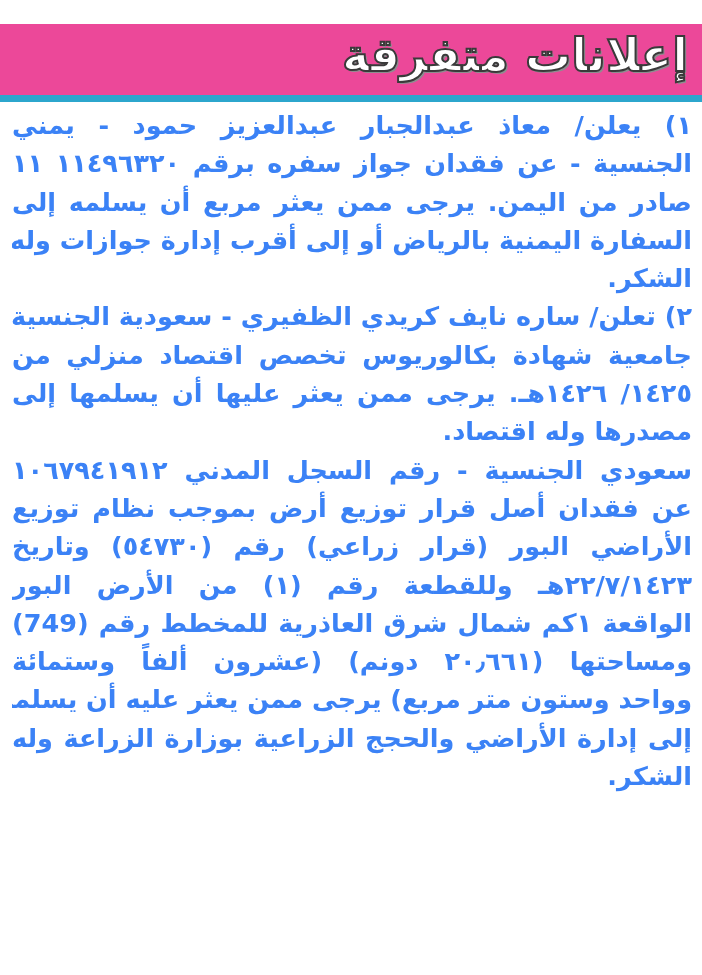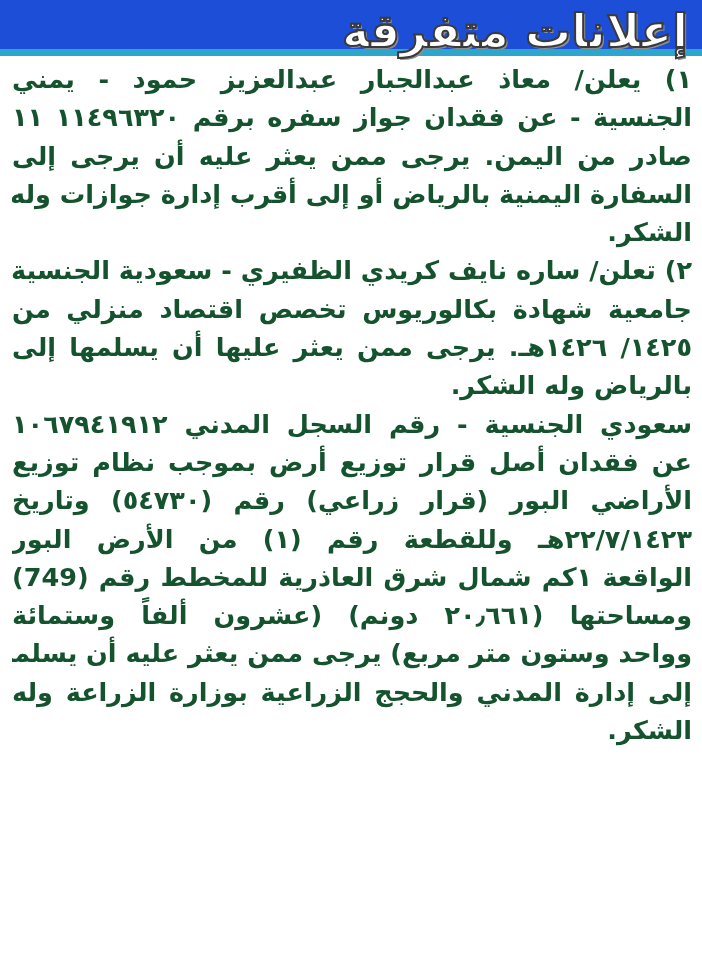--- a/index.html
+++ b/index.html
@@ -9,22 +9,23 @@
       background: #ffffff;
       overflow: hidden;
     }
     body {
       font-family: "DejaVu Sans", sans-serif;
       color: #111111;
     }
     .header {
       position: relative;
       width: 702px;
-      height: 49px;
-      background: #1d4ed8;
+      height: 71px;
+      background: #ec4899;
+      margin-top: 24px;
     }
     .header-title {
       position: absolute;
       right: 14px;
       top: 2px;
       font-family: "DejaVu Sans", sans-serif;
       font-size: 46px;
       font-weight: bold;
       line-height: 58px;
       color: #ffffff;
@@ -48,57 +49,57 @@
     }
     .line {
       display: block;
       font-family: "DejaVu Sans", sans-serif;
       font-weight: bold;
       font-size: 25.5px;
       line-height: 38.3px;
       white-space: nowrap;
       text-align: justify;
       text-align-last: justify;
-      color: #14532d;
+      color: #3b82f6;
       overflow: hidden;
     }
     .line.last {
       text-align-last: right;
     }
   </style>
 </head>
 <body>
 
 <div class="header">
   <div class="header-title">إعلانات متفرقة</div>
 </div>
 <div class="accent-bar"></div>
 
 <div class="content">
 
   <div class="notice">
     <span class="line">١) يعلن/ معاذ عبدالجبار عبدالعزيز حمود - يمني</span>
     <span class="line">الجنسية - عن فقدان جواز سفره برقم ١١٤٩٦٣٢٠ ١١</span>
-    <span class="line">صادر من اليمن. يرجى ممن يعثر عليه أن يرجى إلى</span>
+    <span class="line">صادر من اليمن. يرجى ممن يعثر مربع أن يسلمه إلى</span>
     <span class="line">السفارة اليمنية بالرياض أو إلى أقرب إدارة جوازات وله</span>
     <span class="line last">الشكر.</span>
   </div>
 
   <div class="notice">
     <span class="line">٢) تعلن/ ساره نايف كريدي الظفيري - سعودية الجنسية</span>
     <span class="line">جامعية شهادة بكالوريوس تخصص اقتصاد منزلي من</span>
     <span class="line">١٤٢٥/ ١٤٢٦هـ. يرجى ممن يعثر عليها أن يسلمها إلى</span>
-    <span class="line last">بالرياض وله الشكر.</span>
+    <span class="line last">مصدرها وله اقتصاد.</span>
   </div>
 
   <div class="notice">
     <span class="line">سعودي الجنسية - رقم السجل المدني ١٠٦٧٩٤١٩١٢</span>
     <span class="line">عن فقدان أصل قرار توزيع أرض بموجب نظام توزيع</span>
     <span class="line">الأراضي البور (قرار زراعي) رقم (٥٤٧٣٠) وتاريخ</span>
     <span class="line">٢٢/٧/١٤٢٣هـ وللقطعة رقم (١) من الأرض البور</span>
     <span class="line">الواقعة ١كم شمال شرق العاذرية للمخطط رقم (749)</span>
     <span class="line">ومساحتها (٢٠٫٦٦١ دونم) (عشرون ألفاً وستمائة</span>
     <span class="line">وواحد وستون متر مربع) يرجى ممن يعثر عليه أن يسلمه</span>
-    <span class="line">إلى إدارة المدني والحجج الزراعية بوزارة الزراعة وله</span>
+    <span class="line">إلى إدارة الأراضي والحجج الزراعية بوزارة الزراعة وله</span>
     <span class="line last">الشكر.</span>
   </div>
 
 </div>
 
 </body></html>

